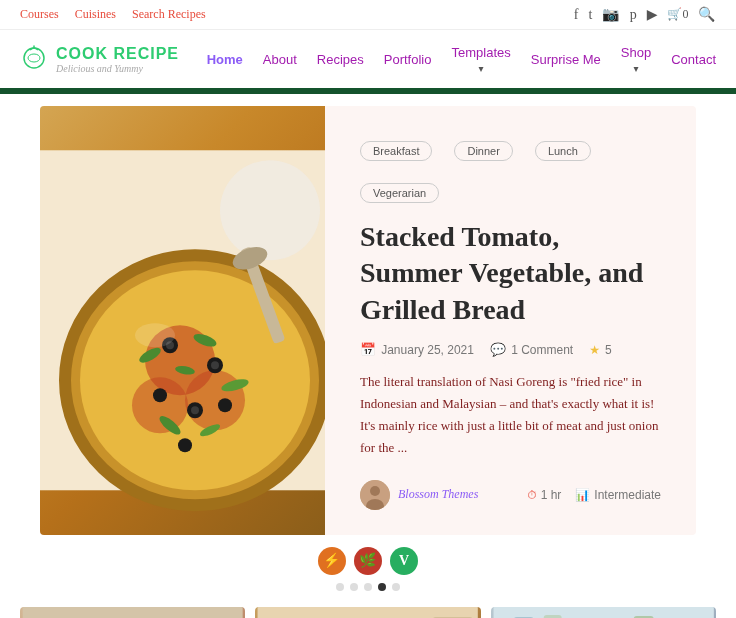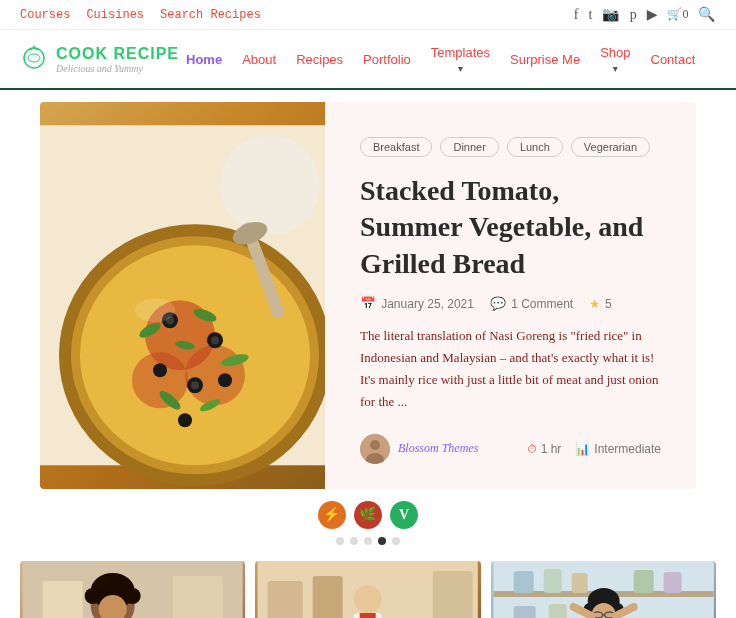--- a/index.html
+++ b/index.html
@@ -9,31 +9,32 @@
     .top-bar {
       background: #fff;
       border-bottom: 1px solid #eee;
       display: flex;
       align-items: center;
       justify-content: space-between;
       padding: 6px 20px;
       font-size: 12px;
     }
     .top-bar-links { display: flex; gap: 16px; }
-    .top-bar-links a { color: #e74c3c; text-decoration: none; font-family: Liberation Mono, monospace; font-size: 12px; }
+    .top-bar-links a { color: #e74c3c; text-decoration: none; font-family: Liberation Serif, serif; font-size: 12px; }
     .top-bar-icons { display: flex; align-items: center; gap: 10px; color: #555; font-size: 14px; }
     .top-bar-icons span { cursor: pointer; }
     .cart-badge { font-size: 12px; }
 
     
     .header {
       display: flex;
       align-items: center;
+      justify-content: space-between;
       padding: 12px 20px;
-      border-bottom: 2px solid #14532d;
+      border-bottom: 6px solid #14532d;
       gap: 7px;
     }
     .logo {
       display: flex;
       align-items: center;
       gap: 8px;
     }
     .logo-icon {
       color: #2ecc71;
       font-size: 22px;
@@ -48,21 +49,21 @@
     .logo-text-sub {
       font-size: 10px;
       color: #aaa;
       display: block;
       font-style: italic;
     }
     nav { display: flex; align-items: center; gap: 20px; }
     nav a {
       text-decoration: none;
       font-size: 13px;
-      color: #ef4444;
+      color: #a21caf;
       font-family: Arial, sans-serif;
     }
     nav a.active { color: #8b5cf6; font-weight: bold; }
     .nav-dropdown { display: flex; align-items: center; gap: 3px; flex-direction: column; }
     .nav-dropdown-arrow { font-size: 10px; color: #555; }
 
     
     .hero {
       background: #fdf5f3;
       display: flex;
@@ -87,21 +88,21 @@
       top: 0; left: 0;
     }
     
     .hero-content {
       flex: 1;
       padding: 35px 35px 25px 35px;
       display: flex;
       flex-direction: column;
       justify-content: flex-start;
     }
-    .recipe-tags { display: flex; gap: 8px; margin-bottom: 16px; flex-wrap: wrap; }
+    .recipe-tags { display: flex; gap: 22px; margin-bottom: 16px; flex-wrap: wrap; }
     .tag {
       border: 1px solid #ccc;
       border-radius: 20px;
       padding: 3px 12px;
       font-size: 11px;
       color: #555;
       font-family: Arial, sans-serif;
     }
     .hero-title {
       font-size: 28px;

